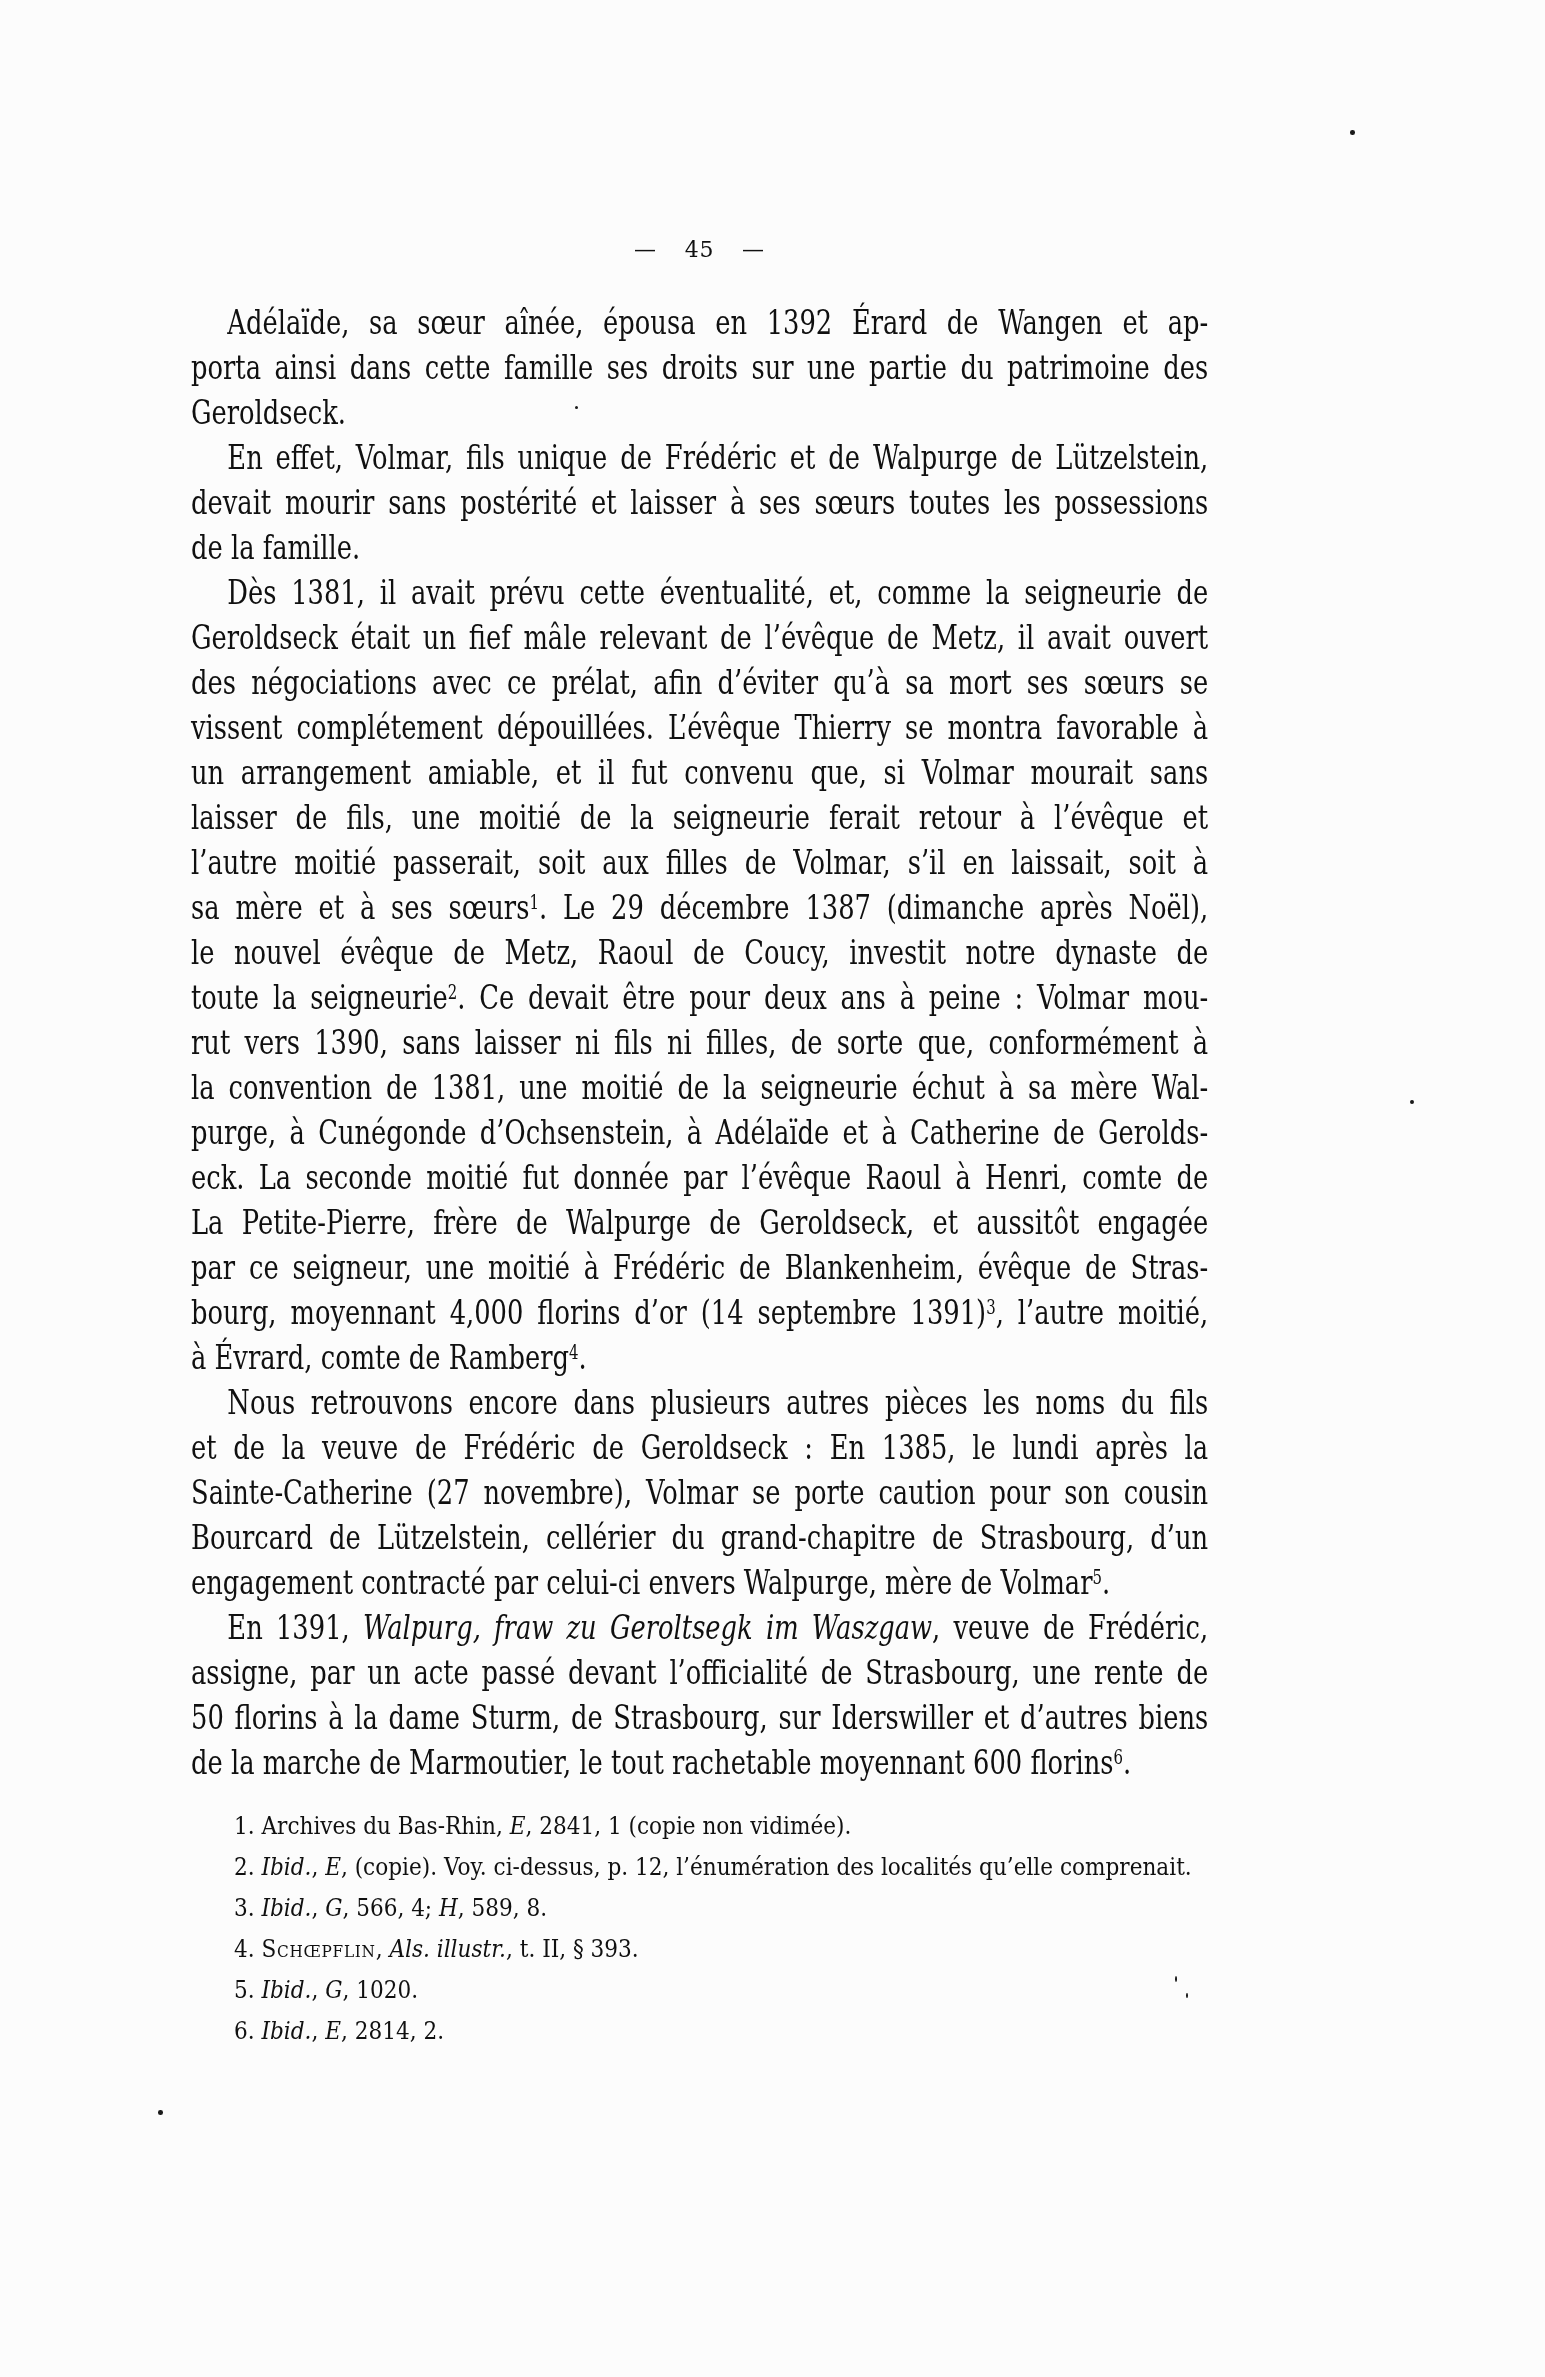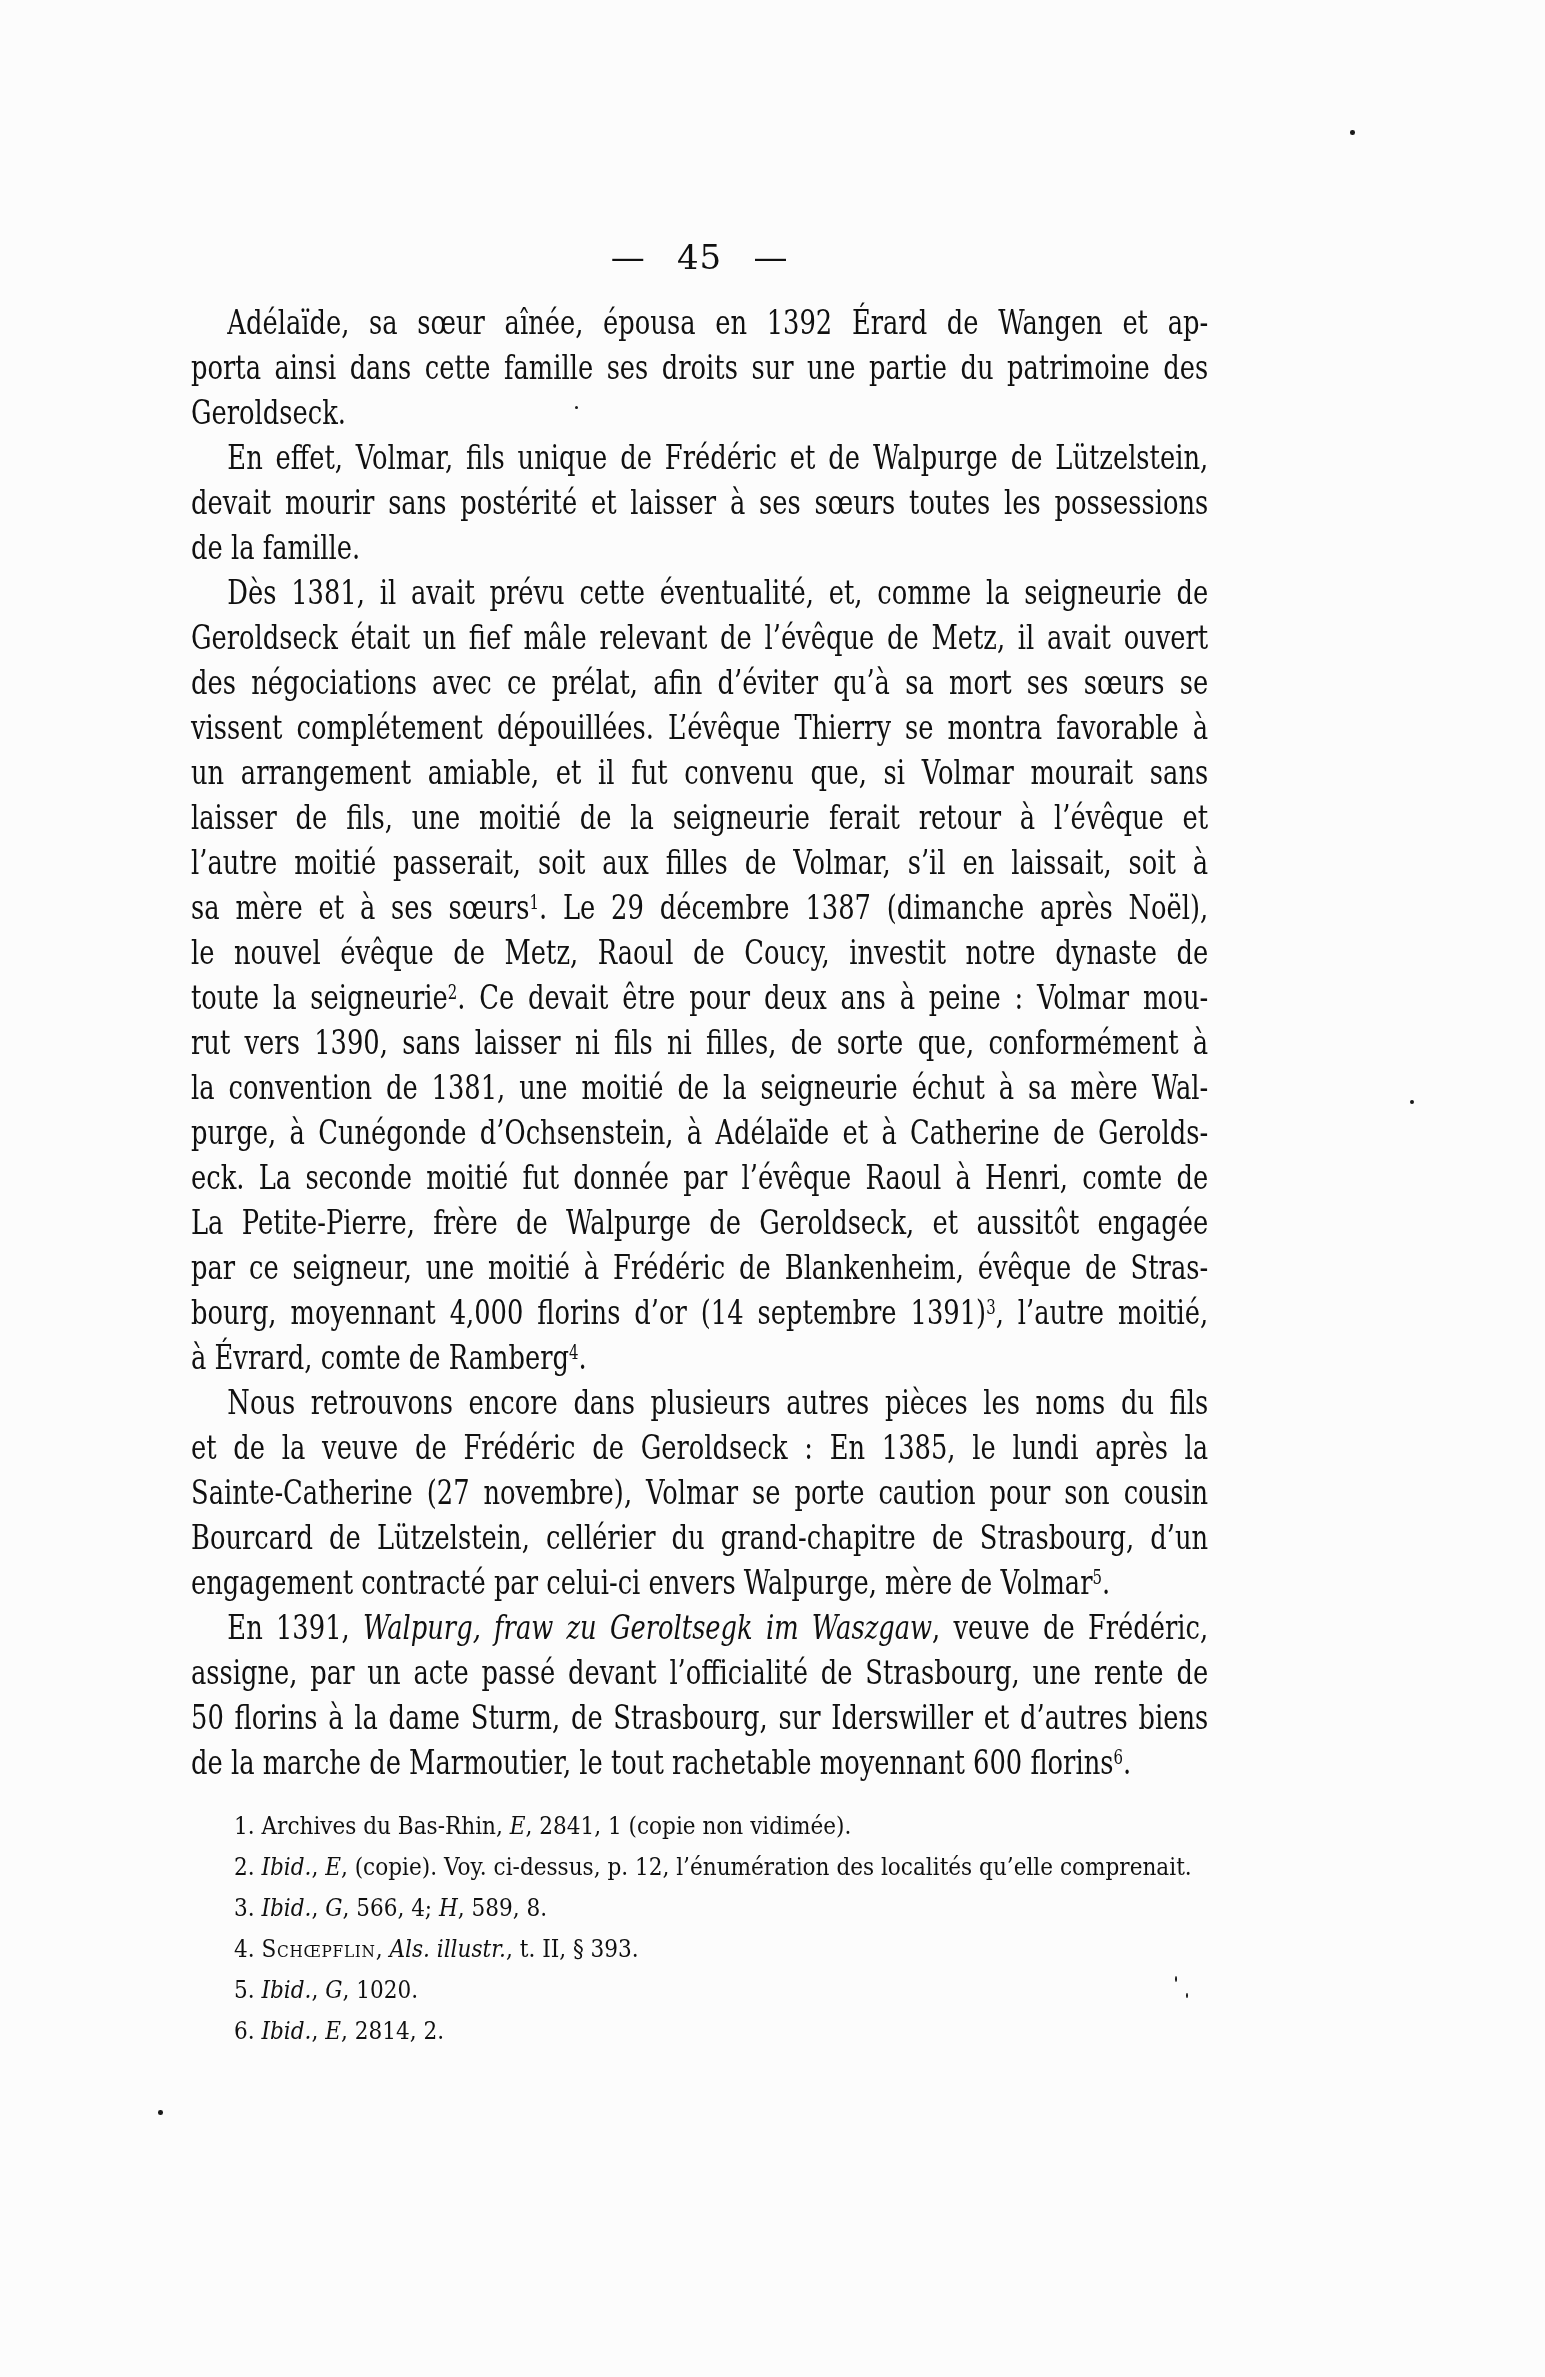--- a/index.html
+++ b/index.html
@@ -8,21 +8,21 @@
     position:relative;
     background:var(--paper,#fcfcfc);
     font-family:"DejaVu Serif","Liberation Serif",serif;
     color:var(--ink,#101010);
     overflow:hidden;
   }
   .page-number{
     position:absolute;
     left:191px;top:237px;width:1017px;
     text-align:center;
-    font-size:34px;
+    font-size:22px;
     word-spacing:20px;
     letter-spacing:0.8px;
   }
   .text-block{
     position:absolute;
     left:191px;top:300px;
     width:1343px;
     transform:scaleX(0.7574);
     transform-origin:0 0;
     font-size:34px;

